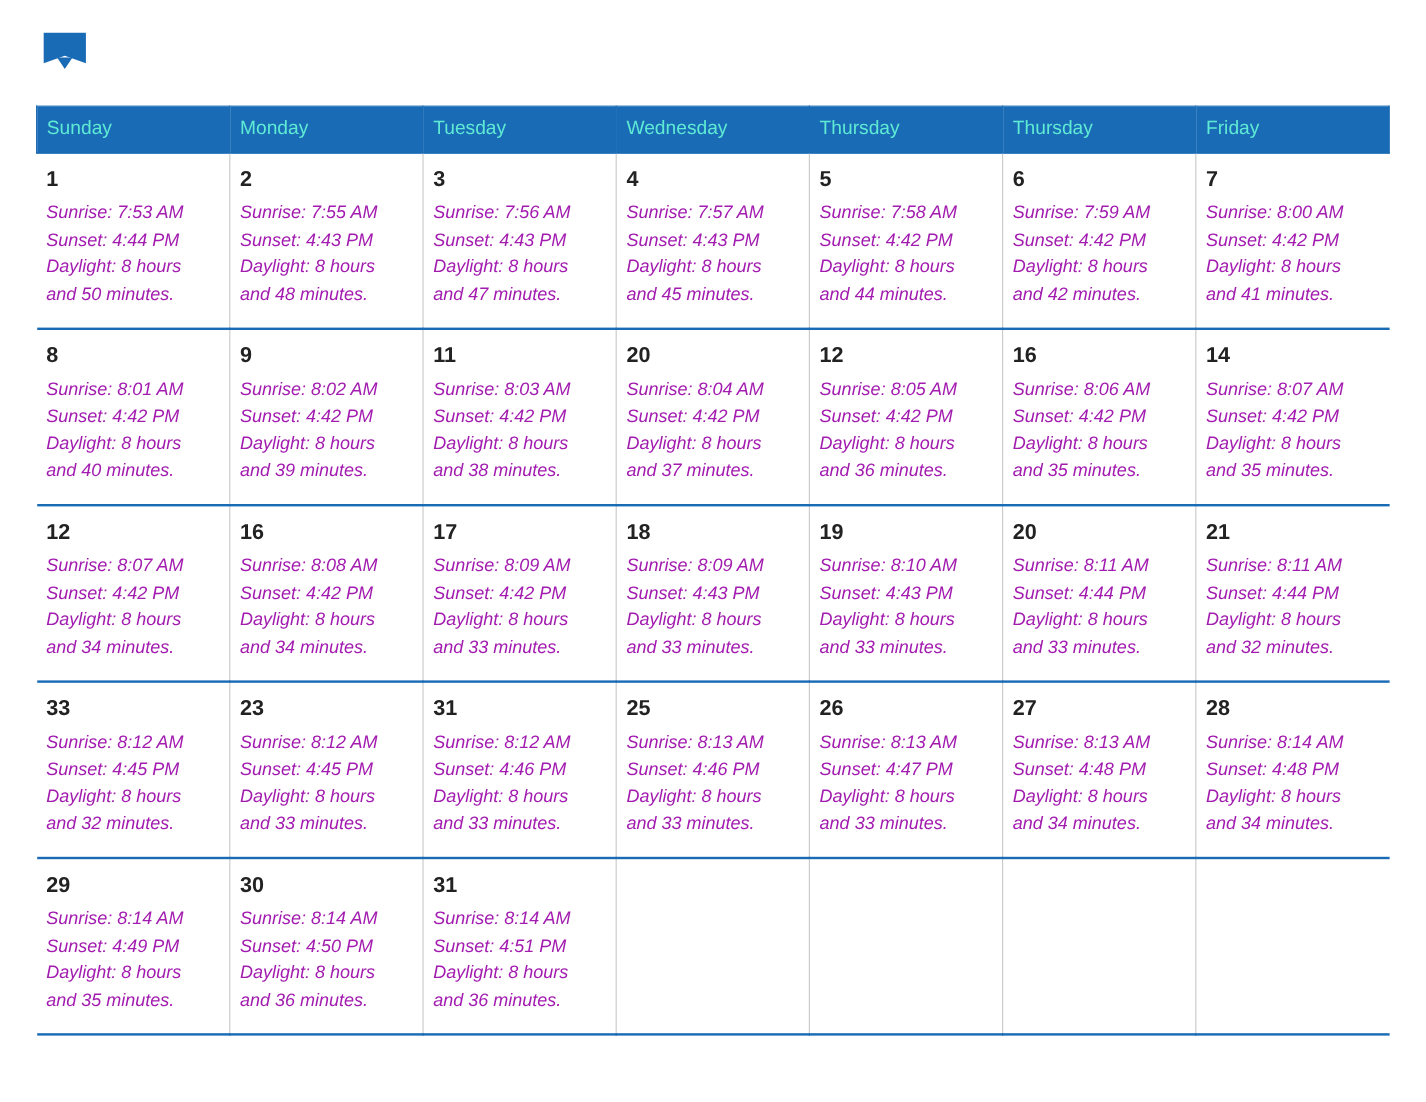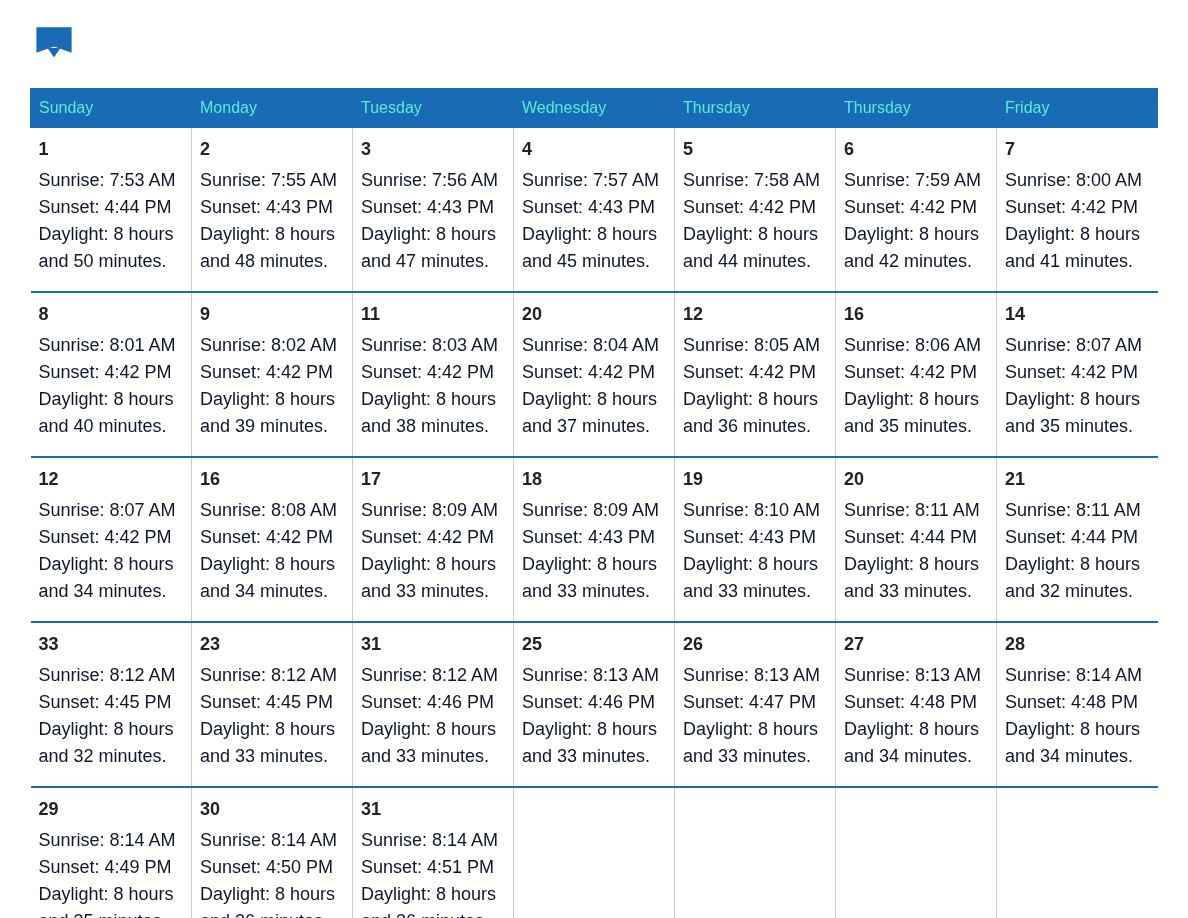--- a/index.html
+++ b/index.html
@@ -61,22 +61,23 @@
     tbody td:last-child {
       border-right: none;
     }
     .day-num {
       font-size: 18px;
       font-weight: bold;
       display: block;
       margin-bottom: 4px;
     }
     .day-info {
-      color: #0f172a;
-      font-size: 18px;
+      color: #a21caf;
+      font-size: 15px;
+      font-style: italic;
     }
 
     
     .logo-wrap {
       display: flex;
       align-items: flex-start;
     }
     .logo-icon {
       width: 48px;
       height: 48px;

